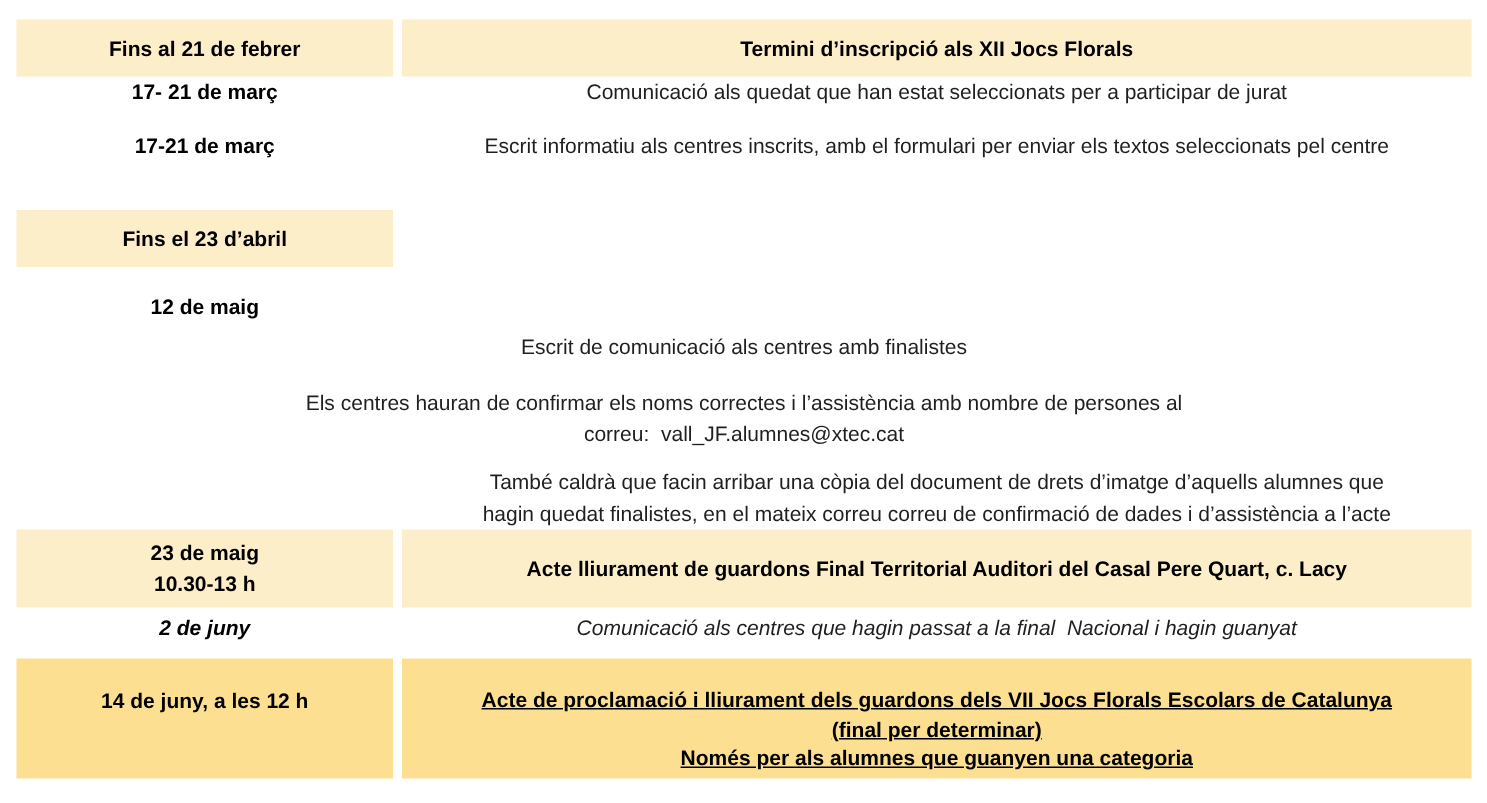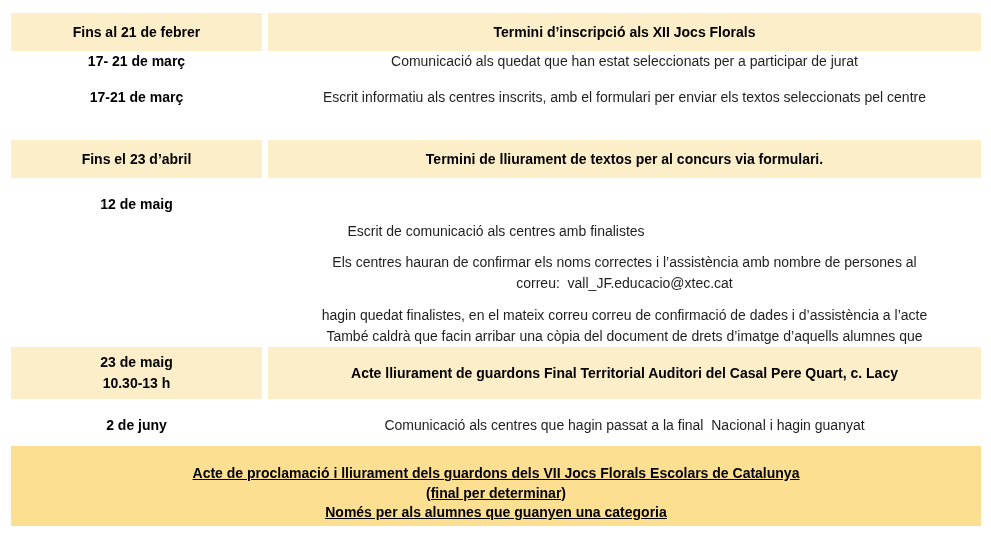--- a/index.html
+++ b/index.html
@@ -36,24 +36,24 @@
 
   
   .type-plain,.type-note{min-height:21px;}
 
   
   .row-0{margin-top:0;}
   .row-1{}
   .row-2{margin-top:15px;}
   .row-3{margin-top:32px;}
   .row-4{margin-top:16px;flex-direction:column;}
-  .row-5{margin-top:10px;}
+  .row-5{margin-top:10px;flex-direction:column;}
   .row-6{margin-top:11px;}
   .row-7{margin-top:0;min-height:52px;justify-content:space-between;}
-  .row-8{margin-top:16px;}
+  .row-8{margin-top:3px;font-style:italic;}
   .row-9{margin-top:10px;}
 </style>
 </head>
 <body>
 
 <div class="doc">
     <div class="row type-highlight row-0">
     <div class="cell cell-date">
         <div class="line">Fins al 21 de febrer</div>
       </div>
@@ -74,63 +74,63 @@
         <div class="line">17-21 de març</div>
       </div>
     <div class="cell cell-desc">
         <div class="line">Escrit informatiu als centres inscrits, amb el formulari per enviar els textos seleccionats pel centre</div>
       </div>
   </div>
     <div class="row type-highlight row-3">
     <div class="cell cell-date">
         <div class="line">Fins el 23 d’abril</div>
       </div>
-    <div class="cell cell-desc">
-        <div class="line">Termini de lliurament de textos per al concurs via formulari.</div>
-      </div>
   </div>
     <div class="row type-plain row-4">
     <div class="cell cell-date">
         <div class="line">12 de maig</div>
       </div>
     <div class="cell cell-desc">
         <div class="line">Escrit de comunicació als centres amb finalistes</div>
       </div>
   </div>
     <div class="row type-note row-5">
     <div class="cell cell-date"></div>
     <div class="cell cell-desc">
         <div class="line">Els centres hauran de confirmar els noms correctes i l’assistència amb nombre de persones al</div>
-        <div class="line">correu:  vall_JF.educacio@xtec.cat</div>
+        <div class="line">correu:  vall_JF.alumnes@xtec.cat</div>
       </div>
   </div>
     <div class="row type-note row-6">
     <div class="cell cell-date"></div>
     <div class="cell cell-desc">
+        <div class="line">També caldrà que facin arribar una còpia del document de drets d’imatge d’aquells alumnes que</div>
         <div class="line">hagin quedat finalistes, en el mateix correu correu de confirmació de dades i d’assistència a l’acte</div>
-        <div class="line">També caldrà que facin arribar una còpia del document de drets d’imatge d’aquells alumnes que</div>
       </div>
   </div>
     <div class="row type-highlight row-7">
     <div class="cell cell-date">
         <div class="line">23 de maig</div>
         <div class="line">10.30-13 h</div>
       </div>
     <div class="cell cell-desc">
         <div class="line">Acte lliurament de guardons Final Territorial Auditori del Casal Pere Quart, c. Lacy</div>
       </div>
   </div>
     <div class="row type-plain row-8">
     <div class="cell cell-date">
         <div class="line">2 de juny</div>
       </div>
     <div class="cell cell-desc">
         <div class="line">Comunicació als centres que hagin passat a la final  Nacional i hagin guanyat</div>
       </div>
   </div>
     <div class="row type-gold row-9">
+    <div class="cell cell-date">
+        <div class="line">14 de juny, a les 12 h</div>
+      </div>
     <div class="cell cell-desc">
         <div class="line">Acte de proclamació i lliurament dels guardons dels VII Jocs Florals Escolars de Catalunya</div>
         <div class="line">(final per determinar)</div>
         <div class="line">Només per als alumnes que guanyen una categoria</div>
       </div>
   </div>
   </div>
 
 </body></html>

